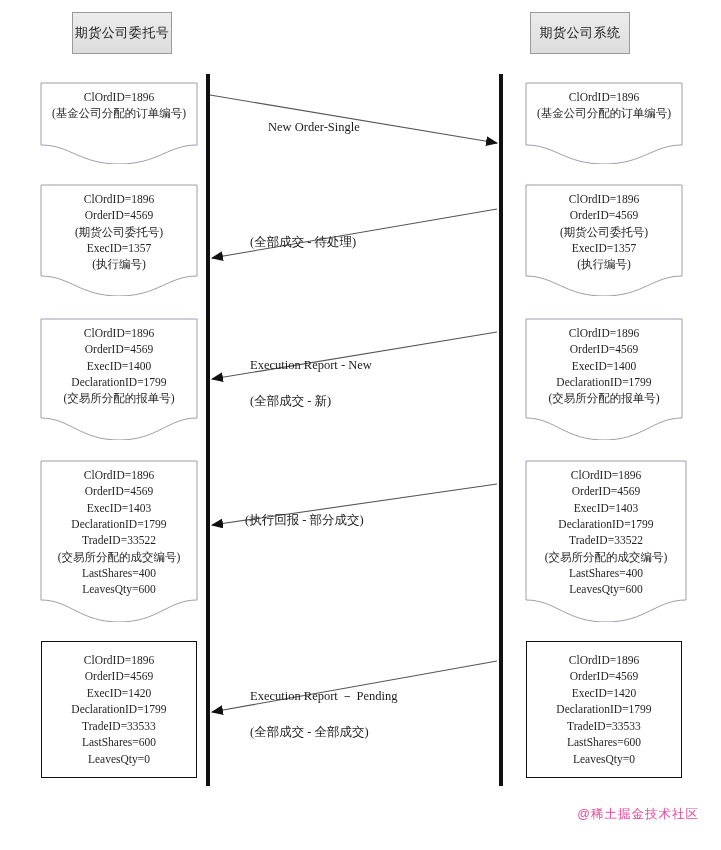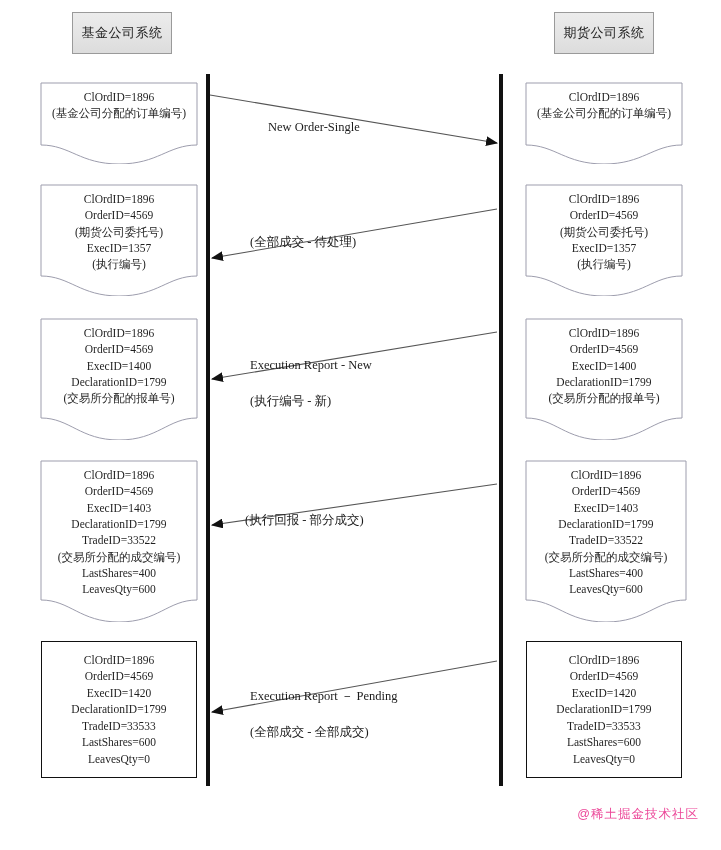--- a/index.html
+++ b/index.html
@@ -28,21 +28,21 @@
     background: linear-gradient(to bottom, #ececec 0%, #e4e4e4 55%, #dcdcdc 100%);
     border: 1px solid #9a9a9a;
     display: flex;
     align-items: center;
     justify-content: center;
     font-size: 13px;
     letter-spacing: 0.5px;
     color: #1d1d1d;
   }
   .participant.left  { left: 72px;  top: 12px; }
-  .participant.right { left: 554px; top: 12px; }
+  .participant.right { left: 530px; top: 12px; }
 
   
   .lifeline {
     position: absolute;
     top: 74px;
     width: 4px;
     height: 712px;
     background: #111111;
   }
   .lifeline.left  { left: 206px; }
@@ -118,21 +118,21 @@
     font-family: "Liberation Sans", sans-serif;
     letter-spacing: 1px;
   }
 </style>
 </head>
 <body>
 
 <div id="diagram">
 
   <div class="participant left">
-    <span>基金公司系统</span>
+    <span>期货公司委托号</span>
   </div>
   <div class="participant right">
     <span>期货公司系统</span>
   </div>
 
   <div class="lifeline left"></div>
   <div class="lifeline right"></div>
 
   <svg id="arrows" viewBox="0 0 721 850">
     <defs>
@@ -158,21 +158,21 @@
   <div class="msg-label" style="left:268px; top:100px; width:190px;">
     <div>New Order-Single</div>
   </div>
 
   <div class="msg-label" style="left:250px; top:215px; width:230px;">
     <div>(全部成交 - 待处理)</div>
   </div>
 
   <div class="msg-label" style="left:250px; top:338px; width:230px;">
     <div>Execution Report - New</div>
-    <div>(执行编号 - 新)</div>
+    <div>(全部成交 - 新)</div>
   </div>
 
   <div class="msg-label" style="left:245px; top:493px; width:240px;">
     <div>(执行回报 - 部分成交)</div>
   </div>
 
   <div class="msg-label" style="left:250px; top:669px; width:230px;">
     <div>Execution Report －  Pending</div>
     <div>(全部成交 - 全部成交)</div>
   </div>

